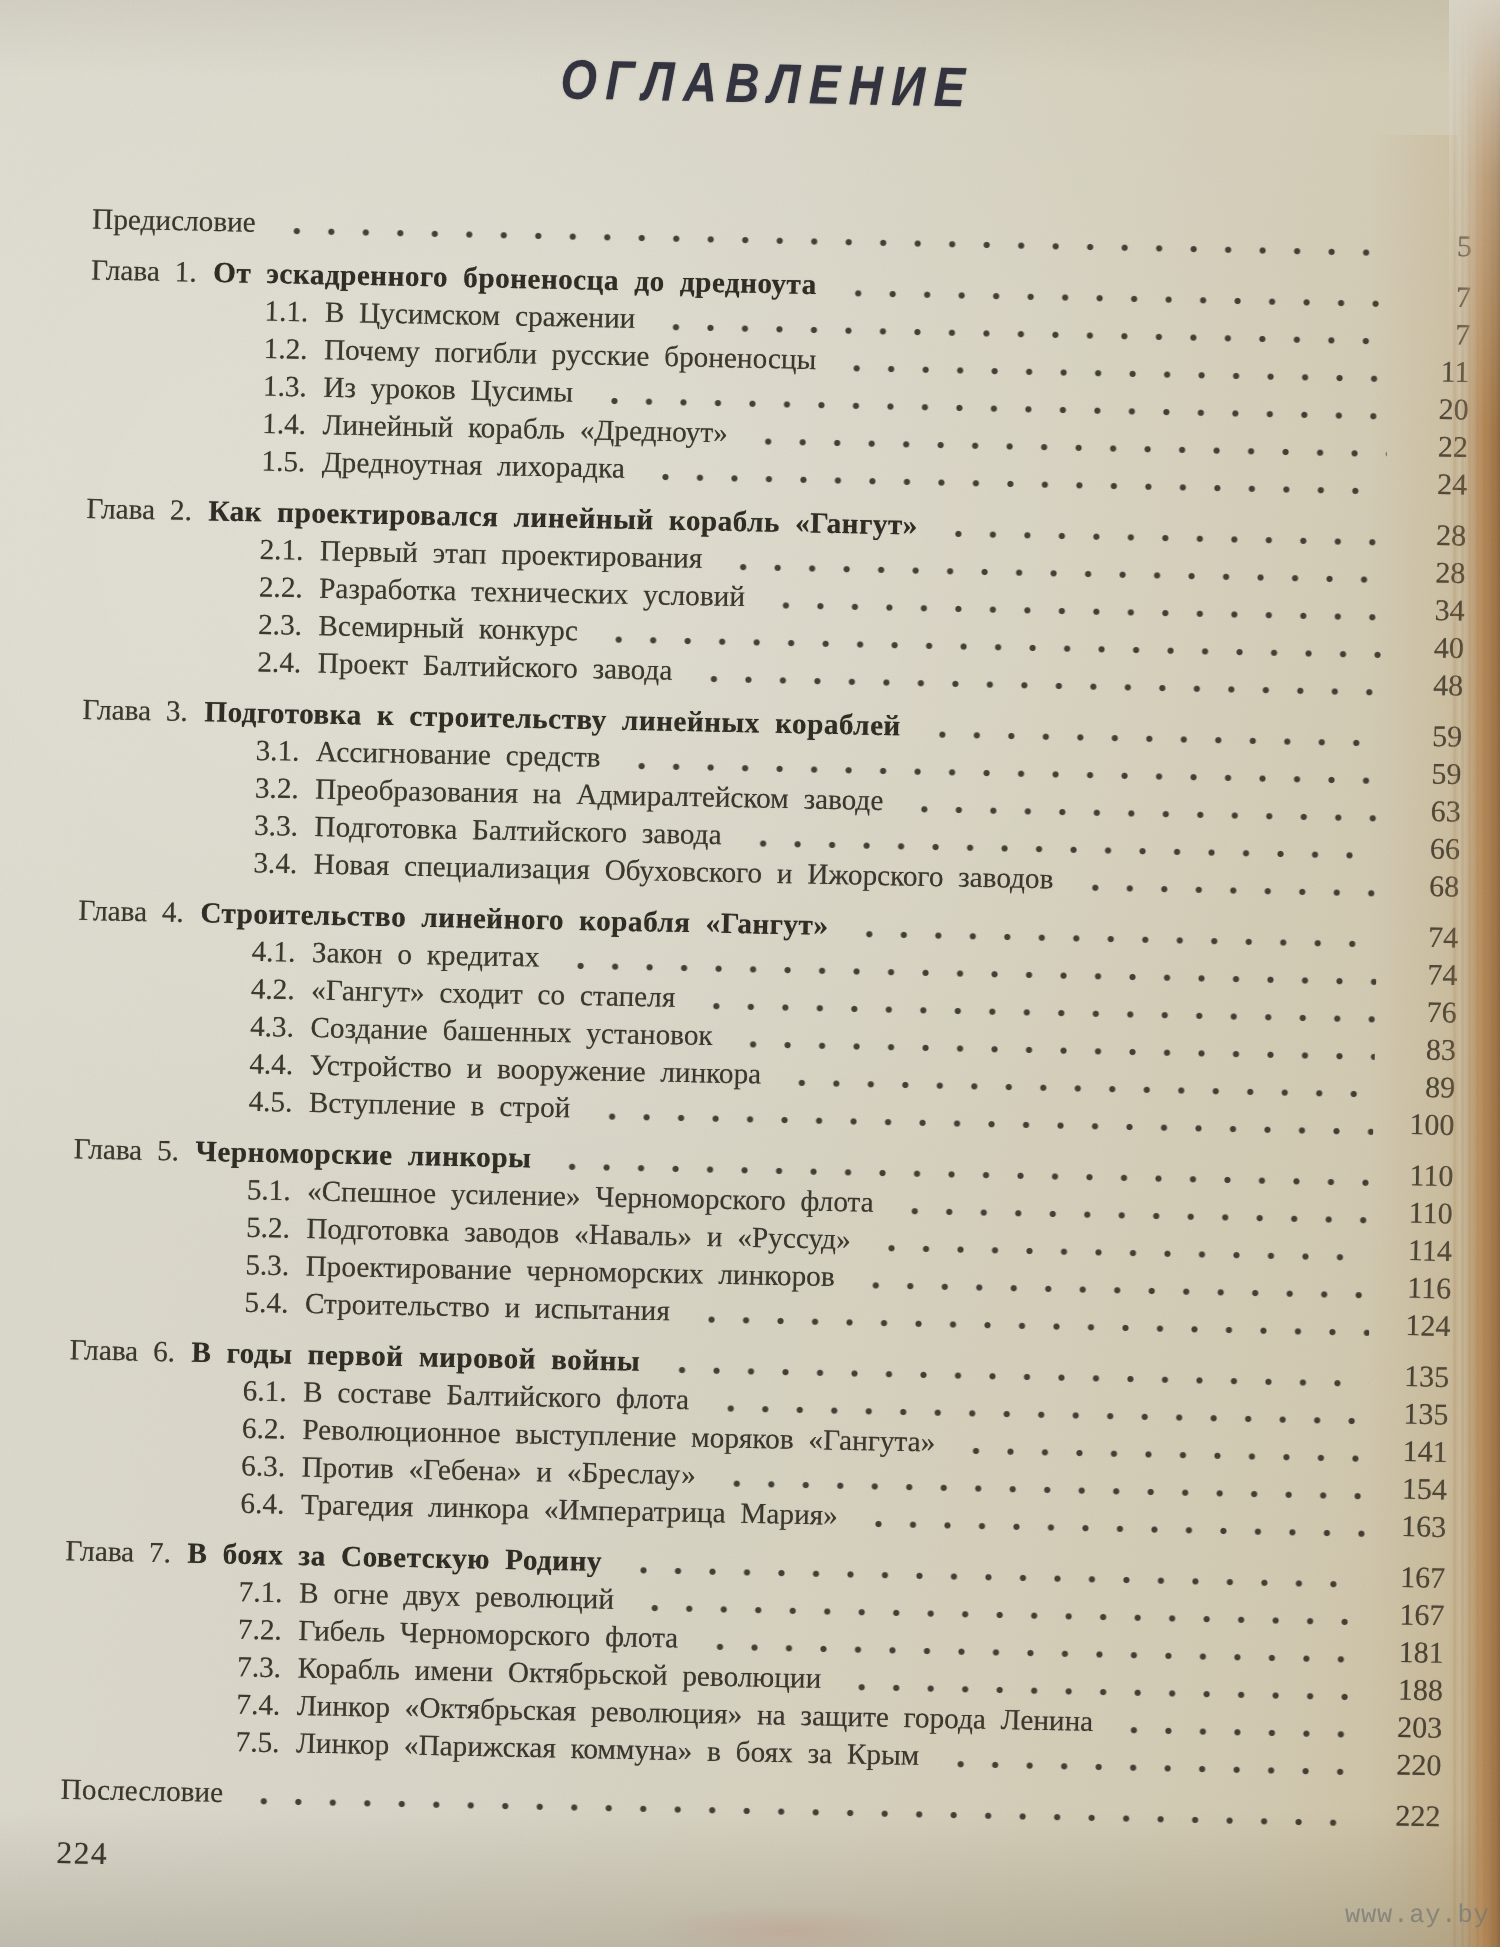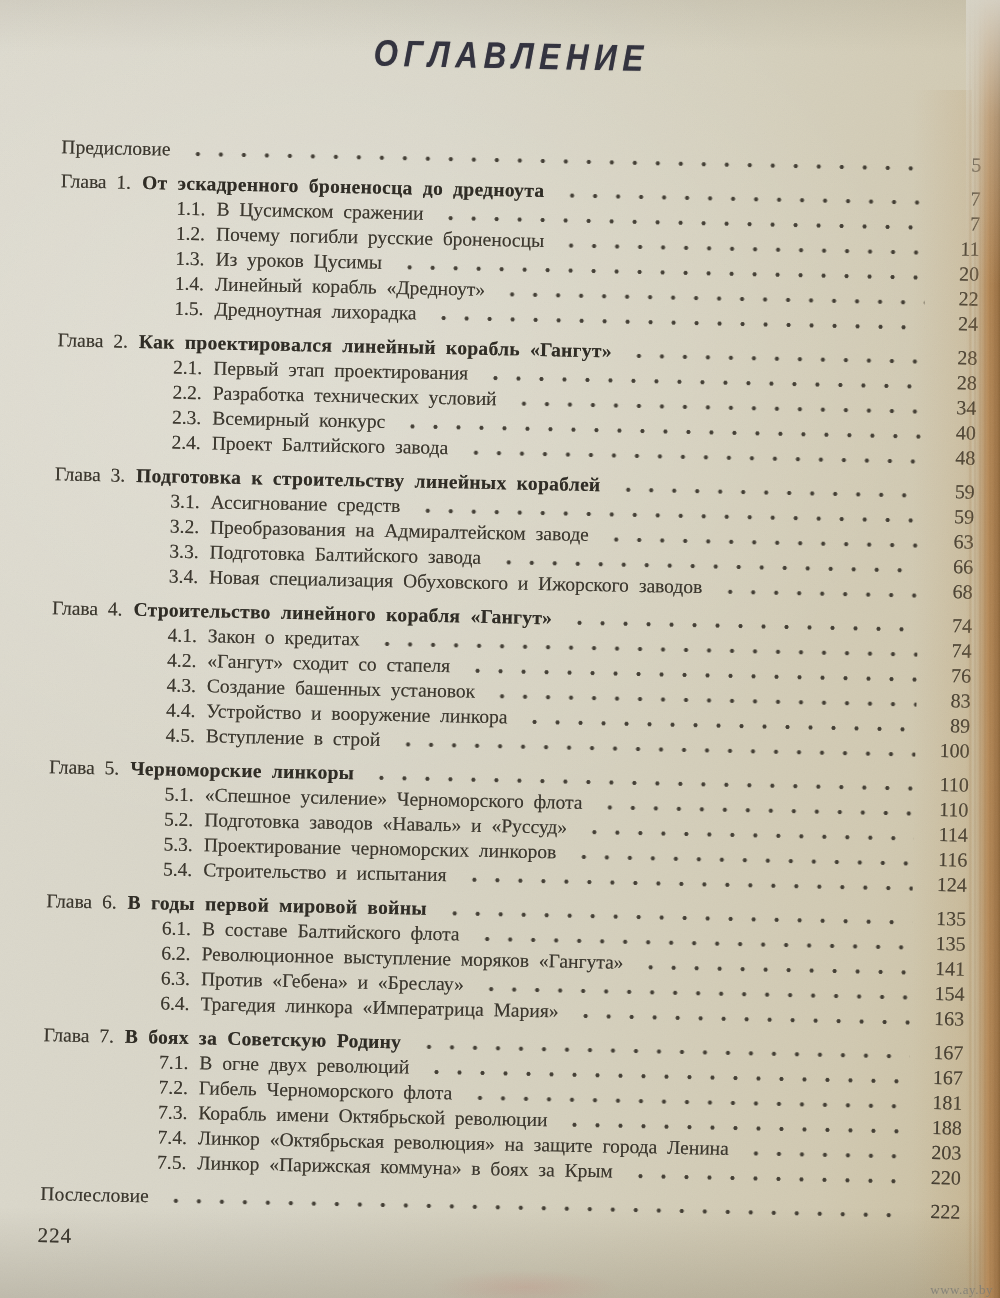--- a/index.html
+++ b/index.html
@@ -75,23 +75,23 @@
     background-repeat: repeat-x;
     background-position: 2px bottom;
   }
   .pg { flex: 0 0 50px; text-align: right; font-size: 20px; }
   .folio {
     margin: 17px 0 0 50px;
     font-size: 21px; letter-spacing: 1px;
     text-shadow: 0 0 0.5px rgba(45,40,30,0.55);
   }
   .watermark {
-    position: absolute; right: 7px; bottom: 0;
-    font-family: Liberation Serif, serif;
-    font-size: 13px; letter-spacing: 0.5px;
+    position: absolute; right: 7px; bottom: 11px;
+    font-family: Liberation Mono, monospace;
+    font-size: 17px; letter-spacing: 0.5px;
     color: rgba(122,122,118,0.78);
   }
   .noise { position: absolute; inset: 0; opacity: 0.055; pointer-events: none; }
 </style>
 </head>
 <body>
 
 <div class="paper"></div>
 
 <div class="sheet">

